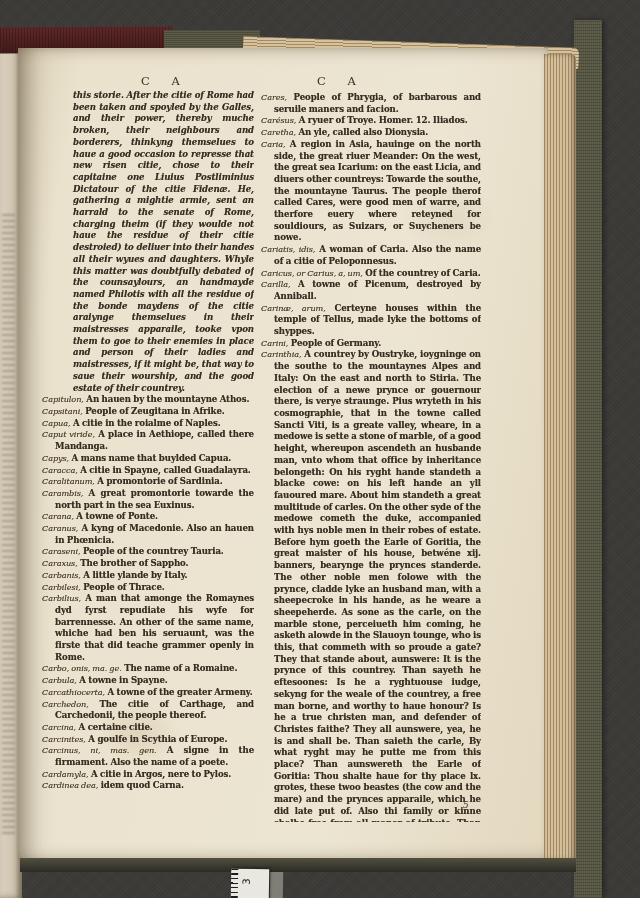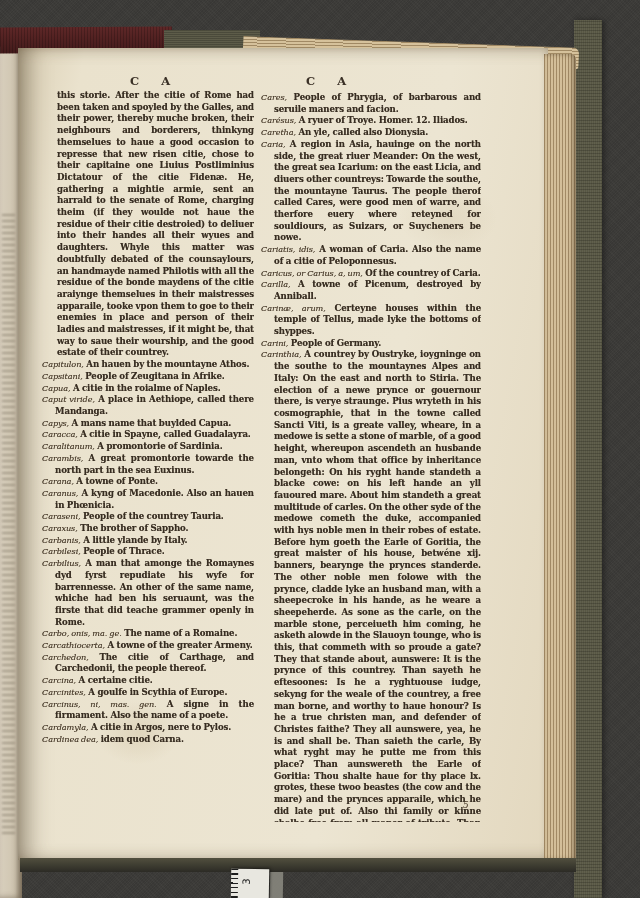--- a/index.html
+++ b/index.html
@@ -90,34 +90,34 @@
       inset -5px 0 10px -6px rgba(120,95,60,.3),
       inset 0 10px 16px -12px rgba(110,90,60,.5),
       inset 0 -10px 16px -12px rgba(100,85,55,.45);
   }
   .stain{position:absolute;border-radius:50%;pointer-events:none;}
   .stain.a{left:60px;top:640px;width:120px;height:90px;
     background:radial-gradient(closest-side,rgba(170,145,100,.18),transparent 70%);}
   .stain.b{left:360px;top:120px;width:140px;height:100px;
     background:radial-gradient(closest-side,rgba(170,150,110,.14),transparent 70%);}
   .running-head{
-    position:absolute;top:26px;width:70px;
-    font-size:11.5px;letter-spacing:9px;color:#3a3026;font-weight:bold;
+    position:absolute;top:26px;width:70px;text-align:center;
+    font-size:11.5px;letter-spacing:9px;color:#3a3026;font-weight:normal;
   }
   .running-head.left{left:112px;}
   .running-head.right{left:288px;}
   .col{
     position:absolute;overflow:hidden;
     font-size:8.6px;line-height:11.7px;color:#372d22;font-weight:bold;
     text-align:justify;word-spacing:-0.4px;letter-spacing:-0.1px;
     text-shadow:0 0 .4px rgba(60,45,30,.55);
   }
   .col.left{left:24px;top:42px;width:212px;height:718px;}
   .col.right{left:243px;top:44px;width:220px;height:730px;}
-  .continuation{margin-left:15px;}
+  .continuation{margin-left:31px;font-style:italic;}
   .entry{text-indent:-13px;padding-left:13px;}
   .head{font-style:italic;font-weight:normal;font-size:.95em;color:#493c2c;margin-top:16px;}
   .sig-mark{
     position:absolute;left:445px;top:752px;font-size:9px;color:#4a3a28;
     font-style:italic;
   }
 </style>
 </head>
 <body>
 
@@ -181,20 +181,23 @@
         <div class="entry">
     <span class="head">Carbilesi,</span><span> People of Thrace.</span>
   </div>
         <div class="entry">
     <span class="head">Carbilius,</span><span> A man that amonge the Romaynes dyd fyrst repudiate his wyfe for barrennesse. An other of the same name, whiche had ben his seruaunt, was the firste that did teache grammer openly in Rome.</span>
   </div>
         <div class="entry">
     <span class="head">Carbo, onis, ma. ge.</span><span> The name of a Romaine.</span>
   </div>
         <div class="entry">
+    <span class="head">Carbula,</span><span> A towne in Spayne.</span>
+  </div>
+        <div class="entry">
     <span class="head">Carcathiocerta,</span><span> A towne of the greater Armeny.</span>
   </div>
         <div class="entry">
     <span class="head">Carchedon,</span><span> The citie of Carthage, and Carchedonii, the people thereof.</span>
   </div>
         <div class="entry">
     <span class="head">Carcina,</span><span> A certaine citie.</span>
   </div>
         <div class="entry">
     <span class="head">Carcinites,</span><span> A goulfe in Scythia of Europe.</span>

